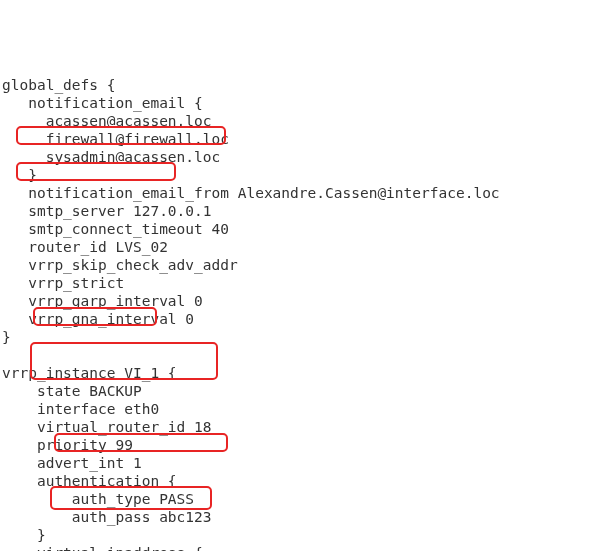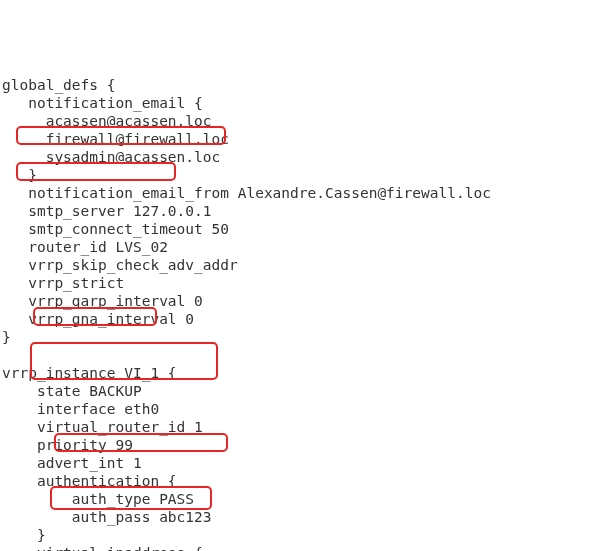--- a/index.html
+++ b/index.html
@@ -25,34 +25,34 @@
 <body>
 
 
 
 <div><span>global_defs {</span>
 <span>   notification_email {</span>
 <span>     acassen@acassen.loc</span>
 <span>     firewall@firewall.loc</span>
 <span>     sysadmin@acassen.loc</span>
 <span>   }</span>
-<span>   notification_email_from Alexandre.Cassen@firewall.loc</span>
+<span>   notification_email_from Alexandre.Cassen@interface.loc</span>
 <span>   smtp_server 127.0.0.1</span>
-<span>   smtp_connect_timeout 50</span>
+<span>   smtp_connect_timeout 40</span>
 <span>   router_id LVS_02</span>
 <span>   vrrp_skip_check_adv_addr</span>
 <span>   vrrp_strict</span>
 <span>   vrrp_garp_interval 0</span>
 <span>   vrrp_gna_interval 0</span>
 <span>}</span>
 <span></span>
 <span>vrrp_instance VI_1 {</span>
 <span>    state BACKUP</span>
 <span>    interface eth0</span>
-<span>    virtual_router_id 1</span>
+<span>    virtual_router_id 18</span>
 <span>    priority 99</span>
 <span>    advert_int 1</span>
 <span>    authentication {</span>
 <span>        auth_type PASS</span>
 <span>        auth_pass abc123</span>
 <span>    }</span>
 <span>    virtual_ipaddress {</span>
 
 
 </div>

